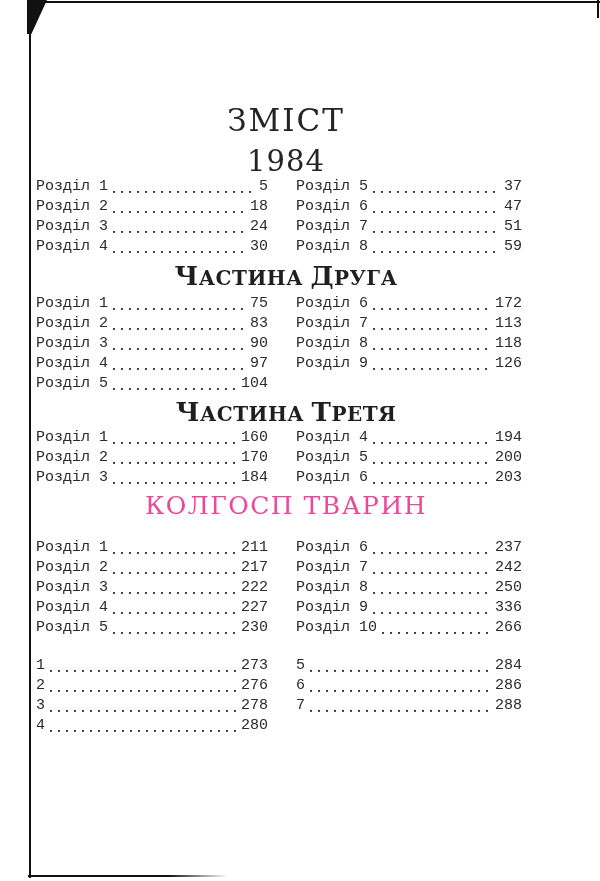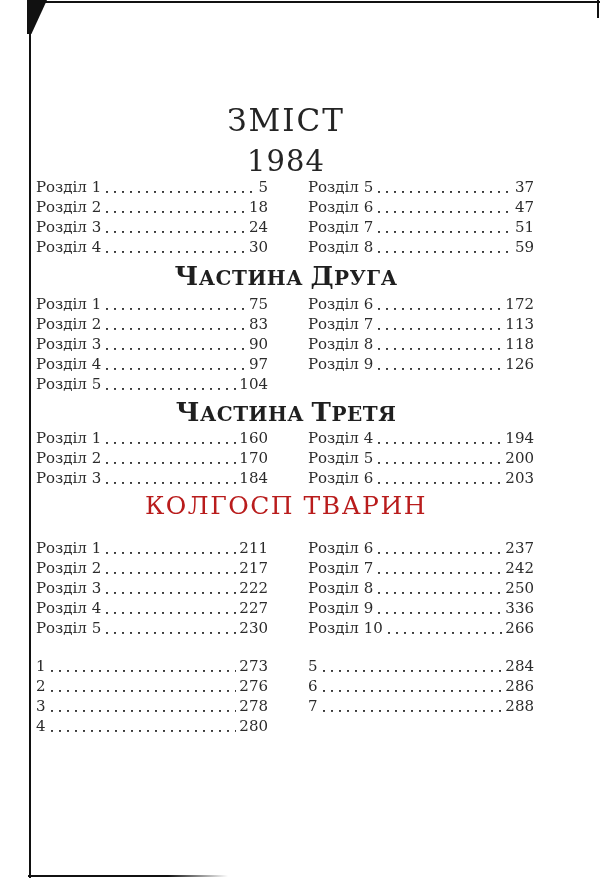--- a/index.html
+++ b/index.html
@@ -20,27 +20,27 @@
     background:linear-gradient(to right,var(--mark,#141414) 70%,transparent);}
   .scan-right{position:absolute;right:1px;top:0;width:2px;height:18px;background:var(--mark,#161616);}
   
   .content{margin:0 64px 0 36px;text-align:center;}
   h1{margin:103px 0 0;font-size:31px;line-height:34px;font-weight:normal;letter-spacing:2px;color:#242424;}
   .subtitle{margin-top:9px;font-size:29px;line-height:31px;letter-spacing:1px;color:#242424;}
   #toc{display:block;}
   h2{font-weight:normal;color:#1f1f1f;margin:0;}
   .part{font-size:20px;font-weight:bold;line-height:24px;margin:7px 0 4px;letter-spacing:.5px;}
   .part .in{font-size:26px;}
-  .book{font-size:25px;line-height:27px;letter-spacing:1.5px;margin:4px 0 0;white-space:pre-wrap;color:#b91c1c;}
+  .book{font-size:25px;line-height:27px;letter-spacing:1.5px;margin:4px 0 0;white-space:pre-wrap;color:#ec4899;}
   .s0 .part{margin-top:9px;}
   .s2 .part{margin-top:6px;margin-bottom:2px;}
   .s3 .cols{margin-top:19px;}
   .s4 .book{margin-top:7px;}
   .s4 .cols{margin-top:18px;}
-  .cols{display:grid;grid-template-columns:232px 226px;column-gap:40px;text-align:center;}
+  .cols{display:grid;grid-template-columns:232px 226px;column-gap:28px;text-align:center;font-family:Liberation Mono, monospace;}
   .row{display:flex;font-size:15px;line-height:20px;}
   .lbl{white-space:nowrap;}
   .dots{
     flex:1;margin:0 3px 0 5px;
     background-image:repeating-linear-gradient(to right,#3a3a3a 0 1.8px,transparent 1.8px 8px);
     background-size:100% 1.9px;background-repeat:no-repeat;background-position:0 calc(100% - 4px);
   }
   .pg{white-space:nowrap;}
 </style>
 </head>

